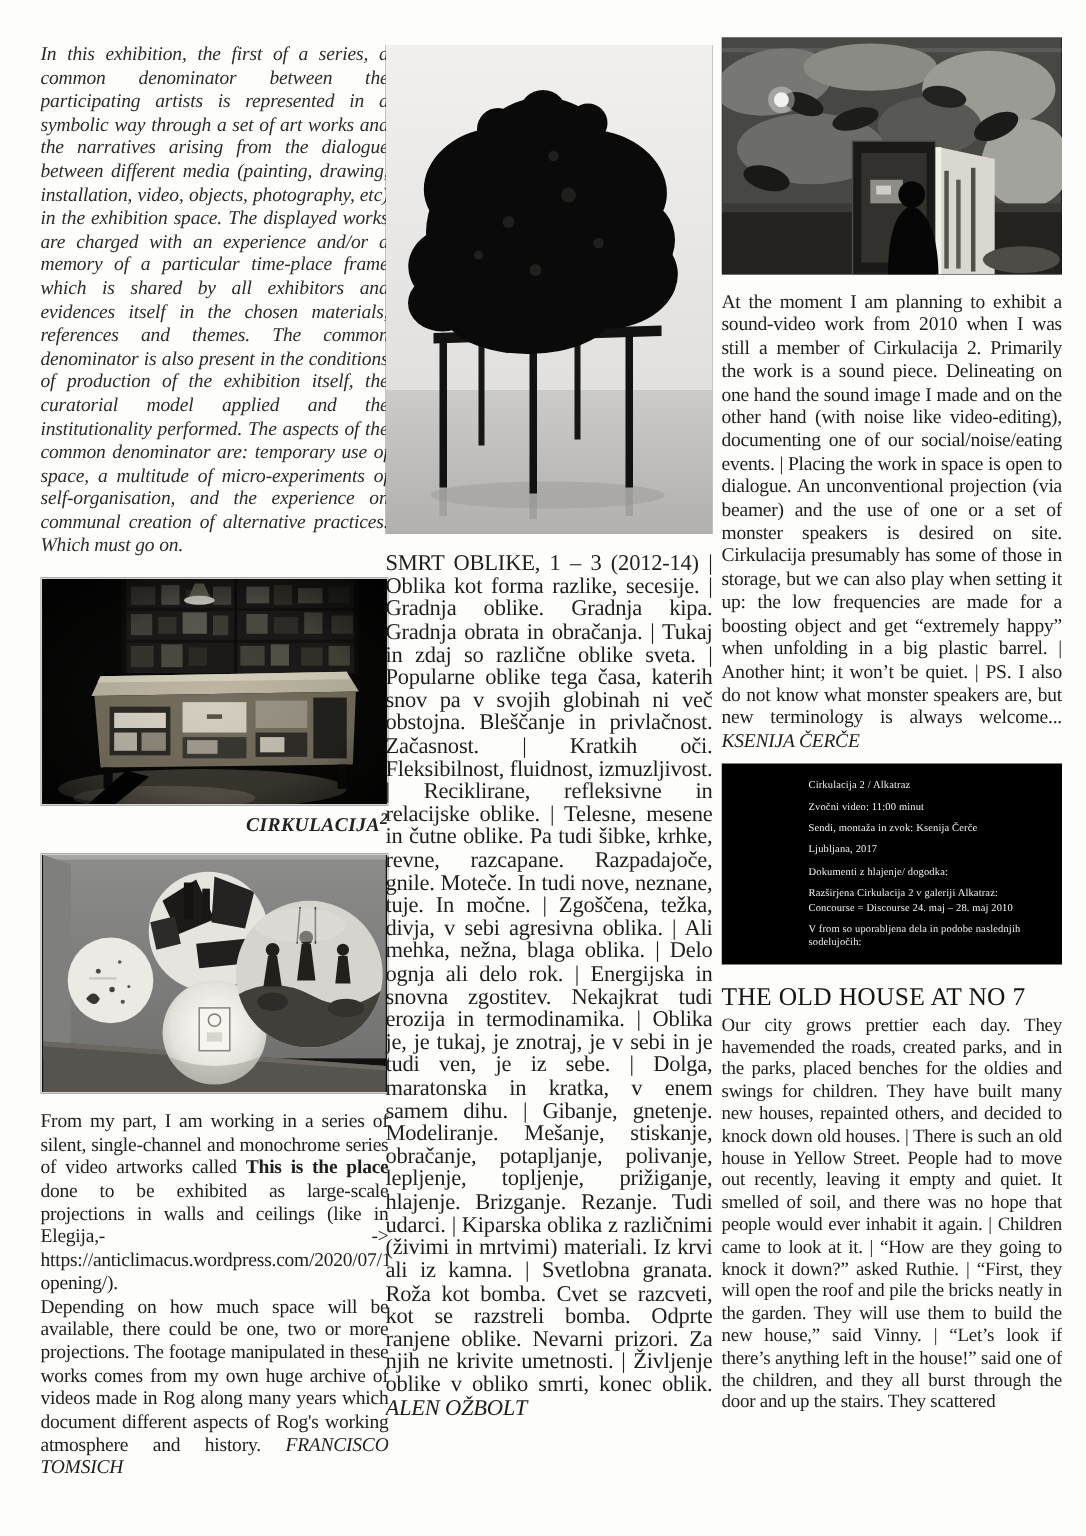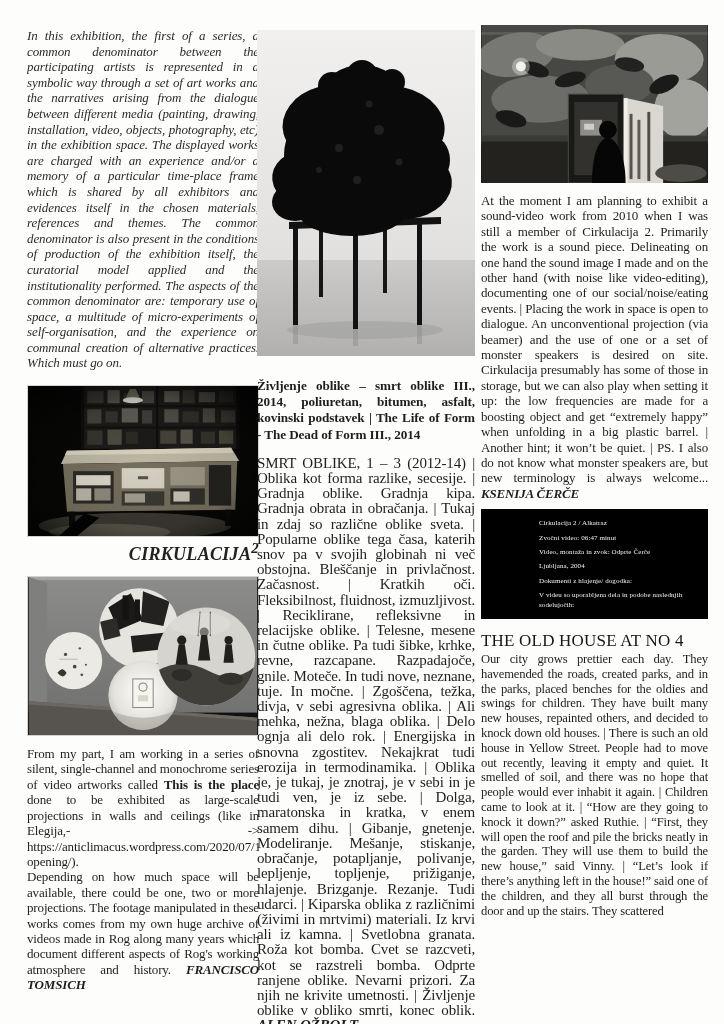--- a/index.html
+++ b/index.html
@@ -17,24 +17,24 @@
   .intro{
     margin-top:28px;font-style:italic;font-size:13px;line-height:15.6px;
     letter-spacing:-0.1px;color:#2b2b2b;
   }
   .bodytext{font-size:13px;line-height:15.4px;letter-spacing:-0.15px;}
   .photo{display:block;overflow:hidden;background:#111;}
   .framed{border:1px solid #d2d2d0;}
   .photo svg{display:block;}
   .caption{
     margin-top:3px;text-align:right;font-style:italic;font-weight:bold;
-    font-size:18px;letter-spacing:.3px;color:#222;
+    font-size:13px;letter-spacing:.3px;color:#222;
   }
   .statement{margin-top:10px;}
-  .sig{font-weight:bold;font-style:italic;}
+  .sig{font-weight:normal;font-style:italic;}
   .worktitle{font-weight:bold;}
   .workref{}
   .art-title{
     margin-top:22px;font-weight:bold;font-size:13.2px;line-height:16.2px;
     letter-spacing:-0.1px;
   }
   .col2 .bodytext{margin-top:13px;font-size:15px;line-height:15.2px;}
   .col3 .body1{margin-top:10px;}
   .credits{
     margin-top:8px;background:#000;color:#f2f2f2;padding:10px 10px 9px 10px;
@@ -243,21 +243,20 @@
           <circle cx="82" cy="118" r="4"></circle>
             <circle cx="122" cy="100" r="5"></circle>
             <circle cx="100" cy="150" r="4"></circle>
           <circle cx="142" cy="132" r="3.5"></circle>
             <circle cx="62" cy="140" r="3"></circle>
             <circle cx="112" cy="74" r="3.5"></circle>
         </g>
       </svg>
     </div>
 
-    <p class="art-title justify">Življenje oblike – smrt oblike III., 2014, poliuretan, bitumen, asfalt, kovinski podstavek | The Life of Form - The Dead of Form III., 2014</p>
 
     <p class="bodytext justify"><span>SMRT OBLIKE, 1 – 3 (2012-14) | Oblika kot forma razlike, secesije. | Gradnja oblike. Gradnja kipa. Gradnja obrata in obračanja. | Tukaj in zdaj so različne oblike sveta. | Popularne oblike tega časa, katerih snov pa v svojih globinah ni več obstojna. Bleščanje in privlačnost. Začasnost. | Kratkih oči. Fleksibilnost, fluidnost, izmuzljivost. | Reciklirane, refleksivne in relacijske oblike. | Telesne, mesene in čutne oblike. Pa tudi šibke, krhke, revne, razcapane. Razpadajoče, gnile. Moteče. In tudi nove, neznane, tuje. In močne. | Zgoščena, težka, divja, v sebi agresivna oblika. | Ali mehka, nežna, blaga oblika. | Delo ognja ali delo rok. | Energijska in snovna zgostitev. Nekajkrat tudi erozija in termodinamika. | Oblika je, je tukaj, je znotraj, je v sebi in je tudi ven, je iz sebe. | Dolga, maratonska in kratka, v enem samem dihu. | Gibanje, gnetenje. Modeliranje. Mešanje, stiskanje, obračanje, potapljanje, polivanje, lepljenje, topljenje, prižiganje, hlajenje. Brizganje. Rezanje. Tudi udarci. | Kiparska oblika z različnimi (živimi in mrtvimi) materiali. Iz krvi ali iz kamna. | Svetlobna granata. Roža kot bomba. Cvet se razcveti, kot se razstreli bomba. Odprte ranjene oblike. Nevarni prizori. Za njih ne krivite umetnosti. | Življenje oblike v obliko smrti, konec oblik. </span><span class="sig">ALEN OŽBOLT</span></p>
   </div>
 
   <div class="col col3">
     <div class="photo" style="margin-top:25px;">
       <svg width="227" height="158" viewBox="0 0 229 160">
         <rect x="0" y="0" width="229" height="160" fill="#161614"></rect>
         <rect x="0" y="0" width="229" height="120" fill="#474744"></rect>
         <rect x="0" y="7" width="229" height="3" fill="#5a5a56"></rect>
@@ -289,24 +288,25 @@
         <ellipse cx="202" cy="150" rx="26" ry="9" fill="#4e4c46"></ellipse>
         <circle cx="128" cy="106" r="9" fill="#060606"></circle>
         <path d="M112,160 C112,132 118,116 128,114 C138,116 146,134 146,160 Z" fill="#060606"></path>
       </svg>
     </div>
 
     <p class="bodytext justify body1"><span>At the moment I am planning to exhibit a sound-video work from 2010 when I was still a member of Cirkulacija 2. Primarily the work is a sound piece. Delineating on one hand the sound image I made and on the other hand (with noise like video-editing), documenting one of our social/noise/eating events. | Placing the work in space is open to dialogue. An unconventional projection (via beamer) and the use of one or a set of monster speakers is desired on site. Cirkulacija presumably has some of those in storage, but we can also play when setting it up: the low frequencies are made for a boosting object and get “extremely happy” when unfolding in a big plastic barrel. | Another hint; it won’t be quiet. | PS. I also do not know what monster speakers are, but new terminology is always welcome... </span><span class="sig">KSENIJA ČERČE</span></p>
 
     <div class="credits">
       <p>Cirkulacija 2 / Alkatraz</p>
-      <p>Zvočni video: 06:47 minut</p>
-      <p>Video, montaža in zvok: Odprte Čerče</p>
-      <p>Ljubljana, 2004</p>
+      <p>Zvočni video: 11:00 minut</p>
+      <p>Sendi, montaža in zvok: Ksenija Čerče</p>
+      <p>Ljubljana, 2017</p>
       <p>Dokumenti z hlajenje/ dogodka:</p>
-      <p>V videu so uporabljena dela in podobe naslednjih sodelujočih:</p>
-    </div>
-
-    <p class="oldhouse-heading">THE OLD HOUSE AT NO 4</p>
+      <p>Razširjena Cirkulacija 2 v galeriji Alkatraz: Concourse = Discourse 24. maj – 28. maj 2010</p>
+      <p>V from so uporabljena dela in podobe naslednjih sodelujočih:</p>
+    </div>
+
+    <p class="oldhouse-heading">THE OLD HOUSE AT NO 7</p>
     <p class="bodytext justify body2">Our city grows prettier each day. They havemended the roads, created parks, and in the parks, placed benches for the oldies and swings for children. They have built many new houses, repainted others, and decided to knock down old houses. | There is such an old house in Yellow Street. People had to move out recently, leaving it empty and quiet. It smelled of soil, and there was no hope that people would ever inhabit it again. | Children came to look at it. | “How are they going to knock it down?” asked Ruthie. | “First, they will open the roof and pile the bricks neatly in the garden. They will use them to build the new house,” said Vinny. | “Let’s look if there’s anything left in the house!” said one of the children, and they all burst through the door and up the stairs. They scattered</p>
   </div>
 
 </div>
 
 </body></html>

